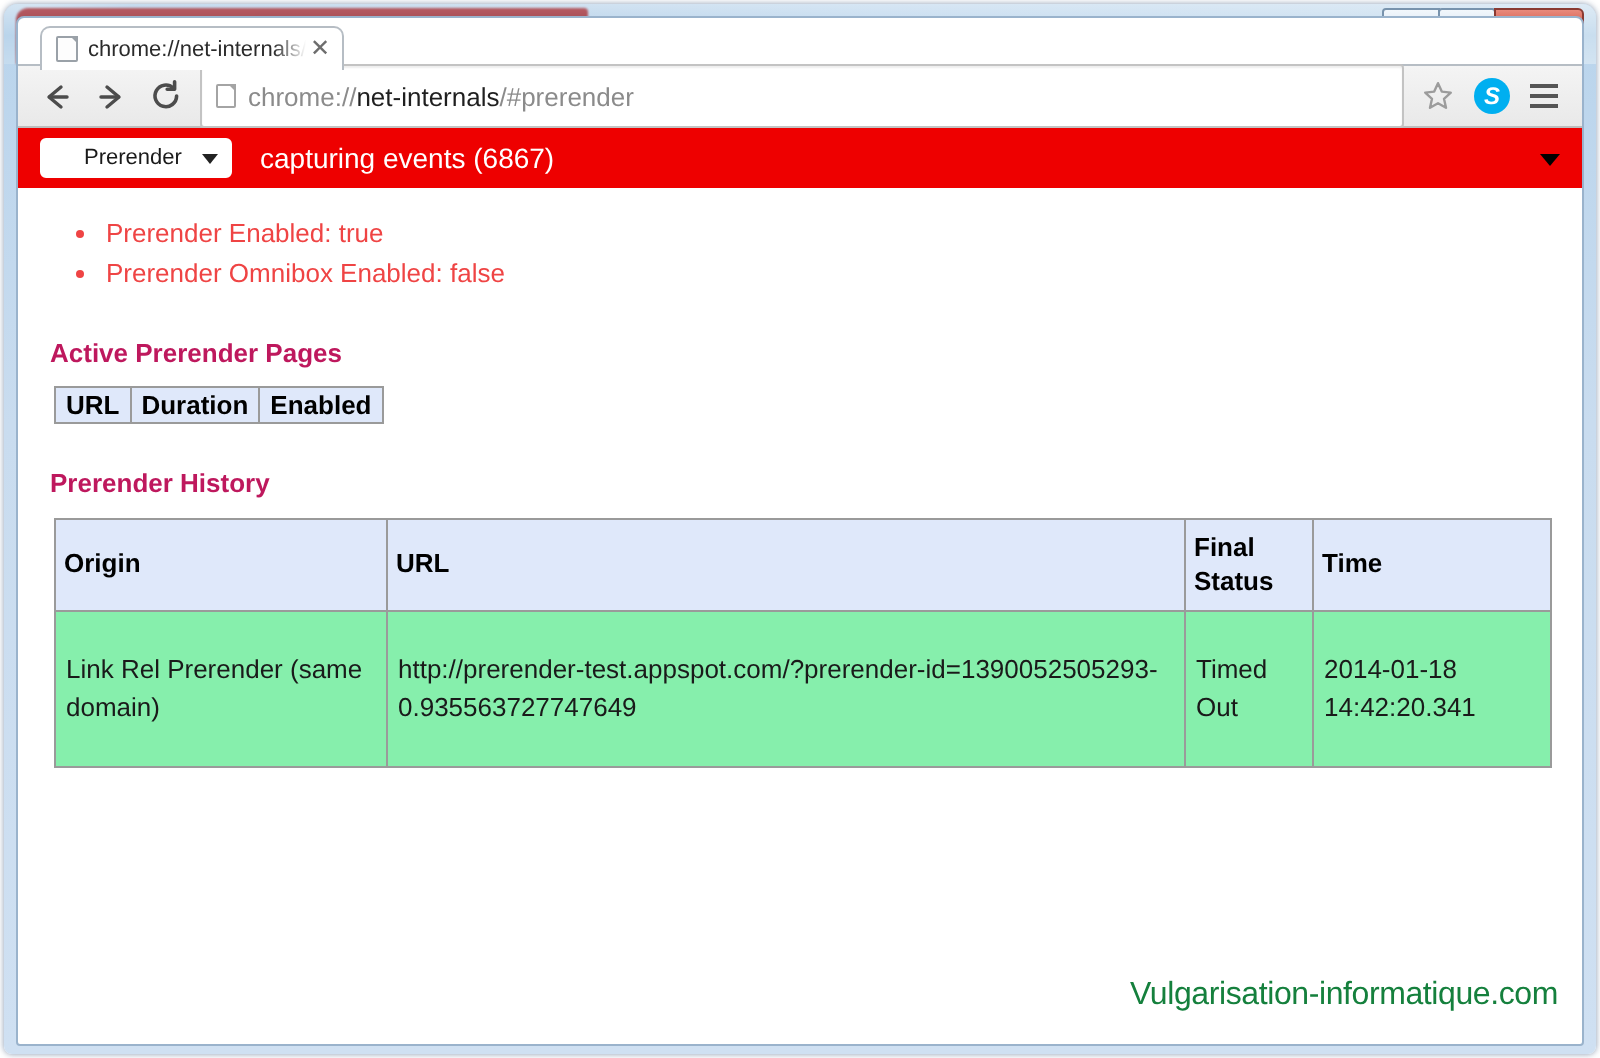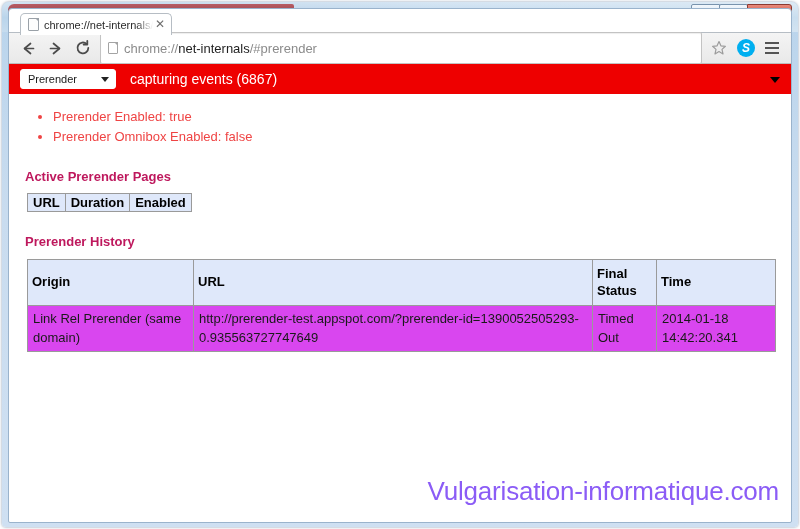--- a/index.html
+++ b/index.html
@@ -252,21 +252,21 @@
     position: relative;
   }
   #view-select {
     width: 96px; height: 20px;
     background: #ffffff;
     border: 1px solid #ffffff;
     border-radius: 3px;
     display: flex;
     align-items: center;
     justify-content: space-between;
-    padding: 0 6px 0 7px;
+    padding: 0 6px 0 21px;
     font-size: 11px;
     color: #1a1a1a;
     flex: 0 0 auto;
   }
   #view-select .caret {
     width: 0; height: 0;
     border-left: 4px solid transparent;
     border-right: 4px solid transparent;
     border-top: 5px solid #222;
   }
@@ -337,38 +337,38 @@
   #active-table th { padding: 1px 5px; }
 
   
   #history-table {
     width: 748px;
     table-layout: fixed;
     margin-top: 10px;
   }
   #history-table th { padding: 6px 4px; line-height: 1.25; }
   #history-table td {
-    background: #d946ef;
+    background: #86efac;
     line-height: 1.5;
-    padding: 3px 5px;
+    padding: 19px 5px;
     word-wrap: break-word;
     overflow-wrap: break-word;
   }
   #history-table col.c-origin { width: 166px; }
   #history-table col.c-url    { width: 399px; }
   #history-table col.c-status { width: 64px; }
   #history-table col.c-time   { width: 119px; }
 
   
   #watermark {
     position: absolute;
     right: 12px;
     bottom: 8px;
-    font-size: 26px;
-    color: #8b5cf6;
+    font-size: 16px;
+    color: #15803d;
     white-space: nowrap;
     letter-spacing: -.2px;
   }
 
   
   #content::before {
     content: "";
     position: absolute;
     left: 0; top: 0; bottom: 0; width: 1px;
     background: #ffffff;

